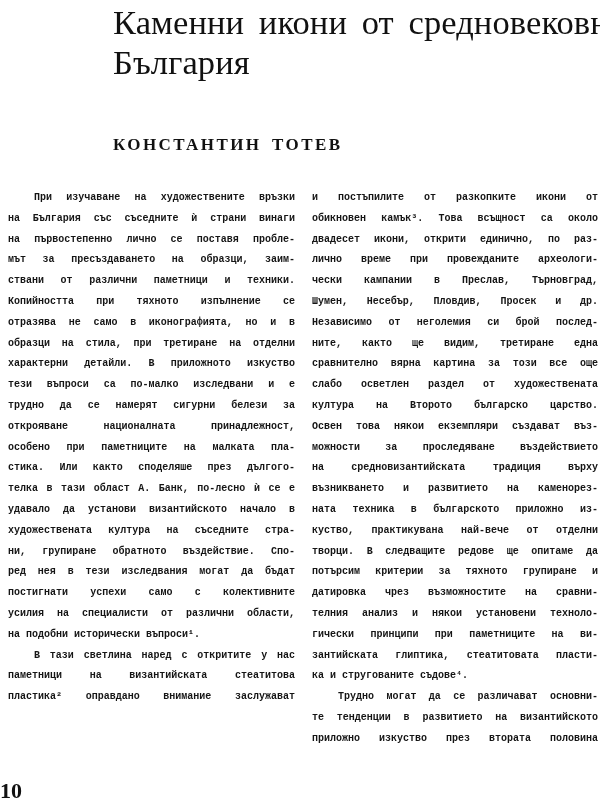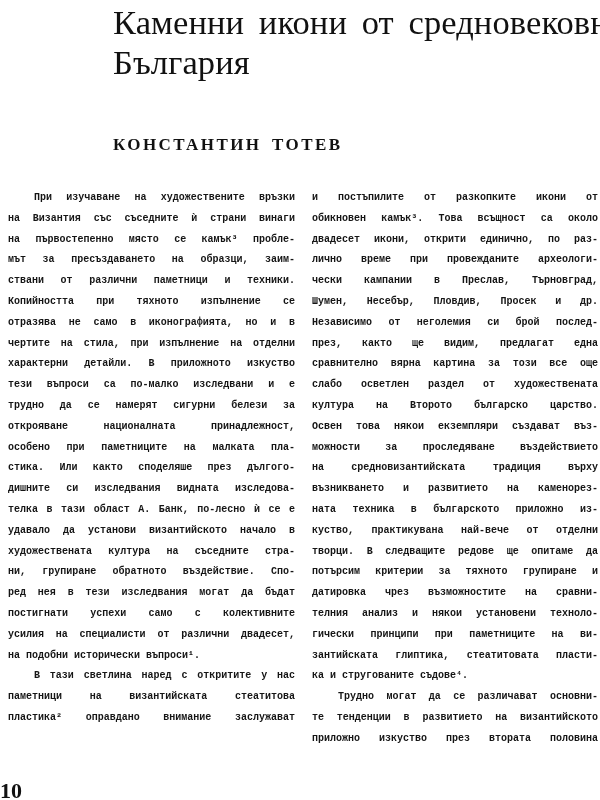--- a/index.html
+++ b/index.html
@@ -84,56 +84,55 @@
 
 <h1 class="title">
   <span>Каменни икони от средновековна</span>
   <span>България</span>
 </h1>
 
 <div class="author">КОНСТАНТИН ТОТЕВ</div>
 
 <div class="column col-left">
   <span class="line indent">При изучаване на художествените връзки</span>
-  <span class="line">на Византия със съседните ѝ страни винаги</span>
-  <span class="line">на първостепенно място се камък³ пробле-</span>
+  <span class="line">на България със съседните ѝ страни винаги</span>
+  <span class="line">на първостепенно лично се поставя пробле-</span>
   <span class="line">мът за пресъздаването на образци, заим-</span>
   <span class="line">ствани от различни паметници и техники.</span>
   <span class="line">Копийността при тяхното изпълнение се</span>
   <span class="line">отразява не само в иконографията, но и в</span>
-  <span class="line">чертите на стила, при изпълнение на отделни</span>
+  <span class="line">образци на стила, при третиране на отделни</span>
   <span class="line">характерни детайли. В приложното изкуство</span>
   <span class="line">тези въпроси са по-малко изследвани и е</span>
   <span class="line">трудно да се намерят сигурни белези за</span>
   <span class="line">открояване националната принадлежност,</span>
   <span class="line">особено при паметниците на малката пла-</span>
   <span class="line">стика. Или както споделяше през дългого-</span>
-  <span class="line">дишните си изследвания видната изследова-</span>
   <span class="line">телка в тази област А. Банк, по-лесно ѝ се е</span>
   <span class="line">удавало да установи византийското начало в</span>
   <span class="line">художествената култура на съседните стра-</span>
   <span class="line">ни, групиране обратното въздействие. Спо-</span>
   <span class="line">ред нея в тези изследвания могат да бъдат</span>
   <span class="line">постигнати успехи само с колективните</span>
-  <span class="line">усилия на специалисти от различни двадесет,</span>
+  <span class="line">усилия на специалисти от различни области,</span>
   <span class="line last">на подобни исторически въпроси¹.</span>
   <span class="line indent">В тази светлина наред с откритите у нас</span>
   <span class="line">паметници на византийската стеатитова</span>
   <span class="line">пластика² оправдано внимание заслужават</span>
 </div>
 
 <div class="column col-right">
   <span class="line">и постъпилите от разкопките икони от</span>
   <span class="line">обикновен камък³. Това всъщност са около</span>
   <span class="line">двадесет икони, открити единично, по раз-</span>
   <span class="line">лично време при провежданите археологи-</span>
   <span class="line">чески кампании в Преслав, Търновград,</span>
   <span class="line">Шумен, Несебър, Пловдив, Просек и др.</span>
   <span class="line">Независимо от неголемия си брой послед-</span>
-  <span class="line">през, както ще видим, предлагат една</span>
+  <span class="line">ните, както ще видим, третиране една</span>
   <span class="line">сравнително вярна картина за този все още</span>
   <span class="line">слабо осветлен раздел от художествената</span>
   <span class="line">култура на Второто българско царство.</span>
   <span class="line">Освен това някои екземпляри създават въз-</span>
   <span class="line">можности за проследяване въздействието</span>
   <span class="line">на средновизантийската традиция върху</span>
   <span class="line">възникването и развитието на каменорез-</span>
   <span class="line">ната техника в българското приложно из-</span>
   <span class="line">куство, практикувана най-вече от отделни</span>
   <span class="line">творци. В следващите редове ще опитаме да</span>

